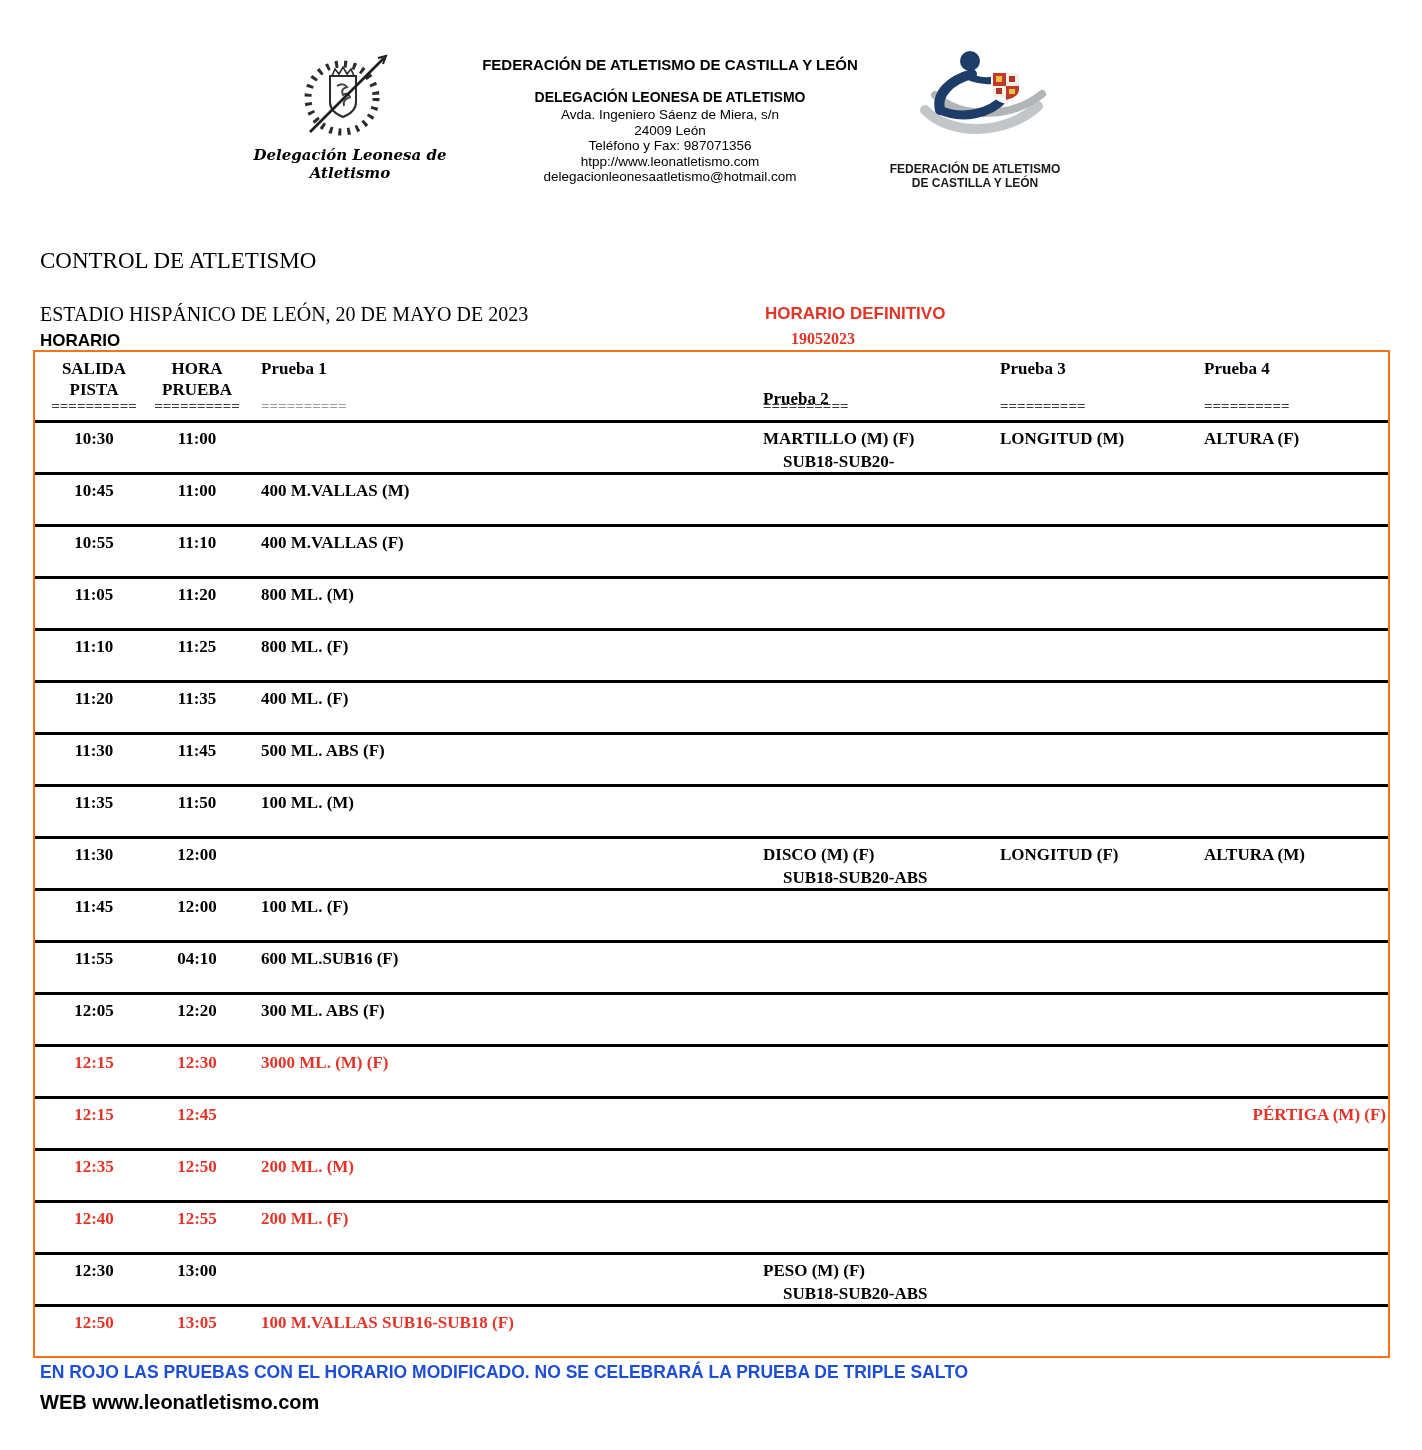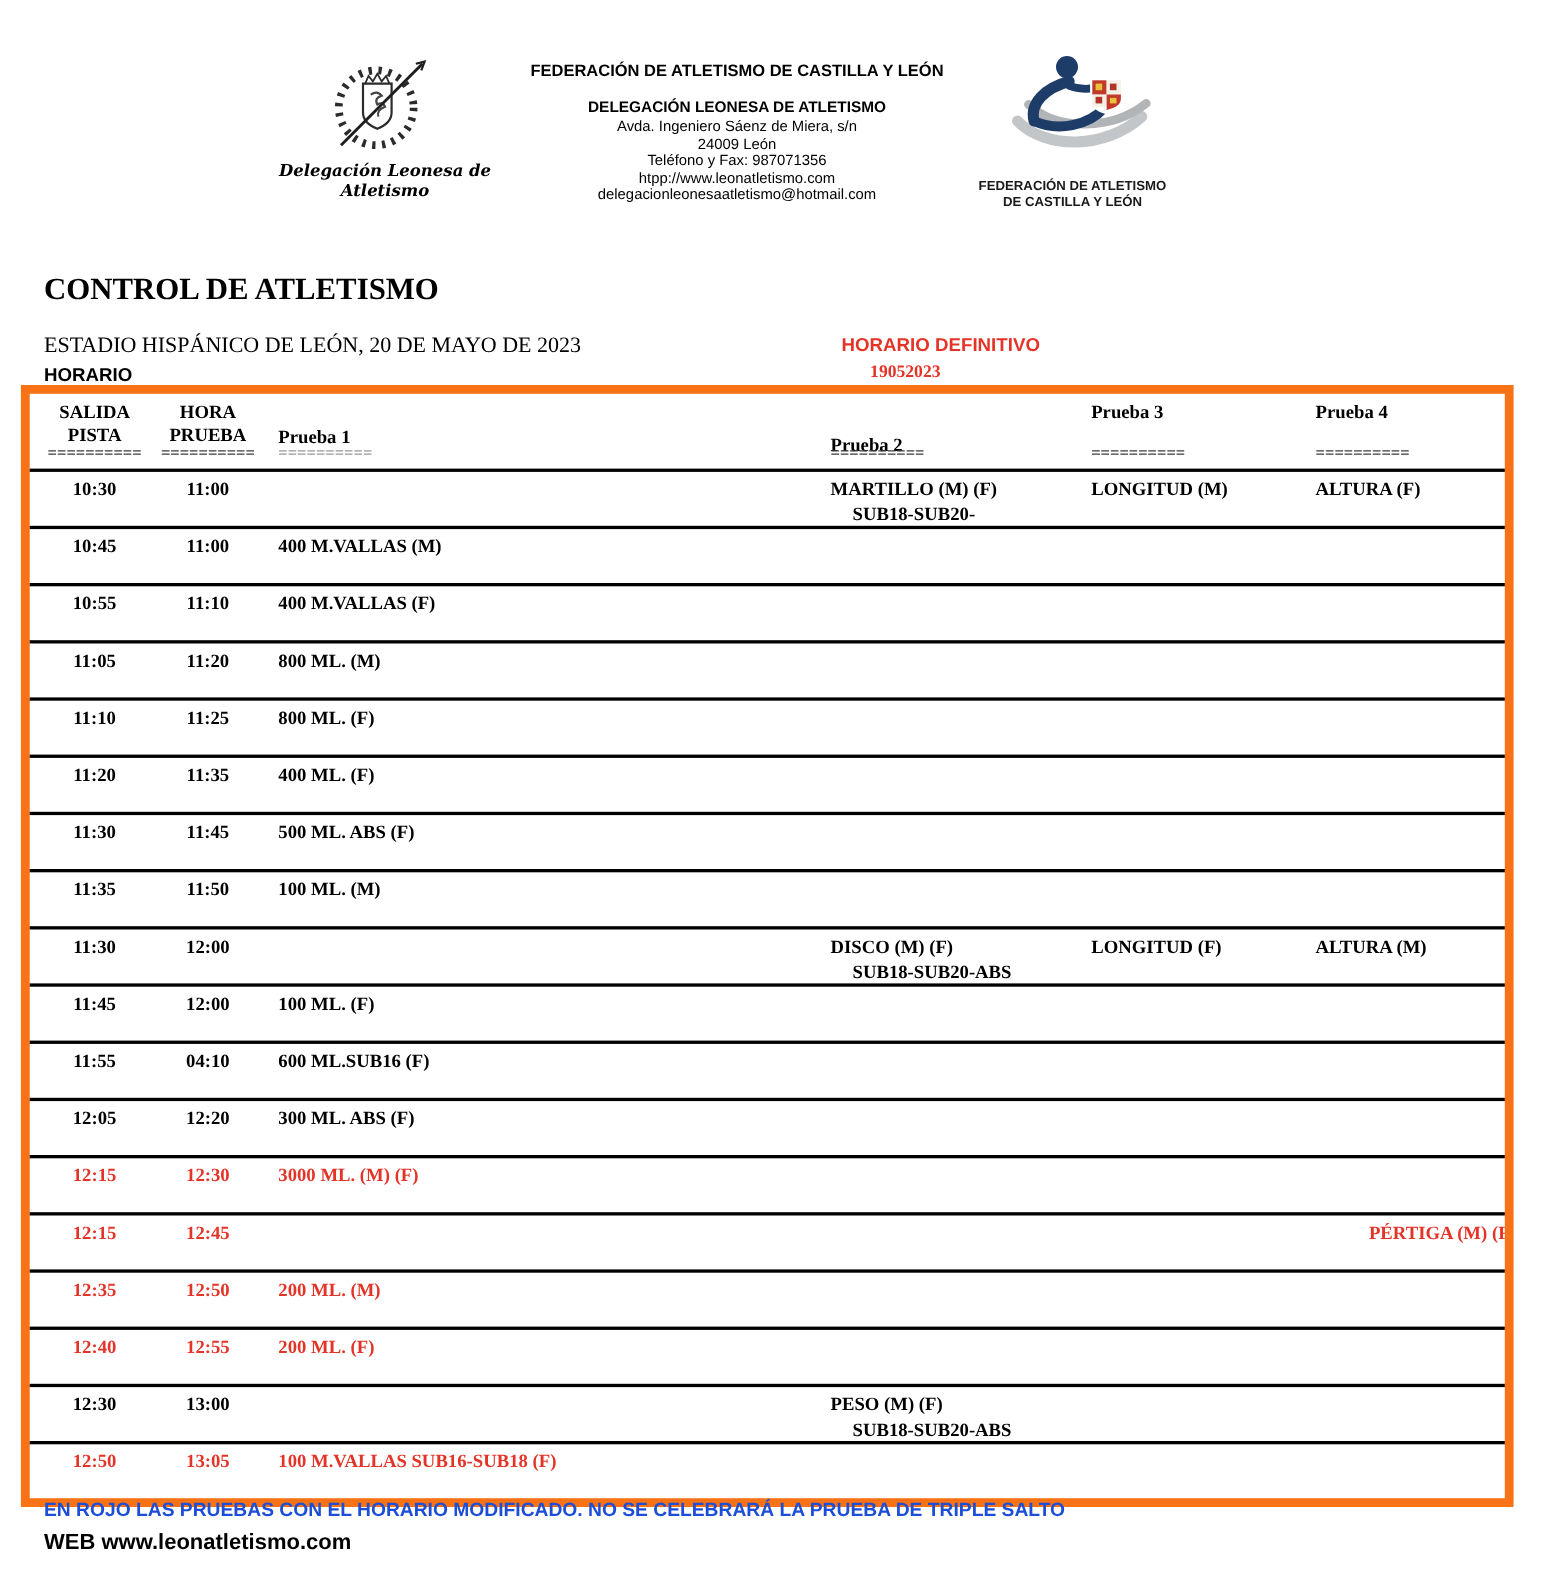--- a/index.html
+++ b/index.html
@@ -20,36 +20,36 @@
   .lh-fed   { font-weight:bold; font-size:15px; }
   .lh-del   { font-weight:bold; font-size:14px; margin-top:16px; margin-bottom:2px; }
   .lh-addr div { font-size:13.5px; line-height:15.5px; font-weight:normal; }
   .facyl-logo { position:absolute; left:900px; top:48px; }
   .facyl-caption {
     position:absolute; left:875px; top:162px; width:200px; text-align:center;
     font-family:"Liberation Sans", sans-serif; font-weight:bold; font-size:12px;
     line-height:14px; color:#1a1a1a;
   }
   
-  .doc-title   { position:absolute; left:40px;  top:248px; font-size:28px; font-weight:bold; }
+  .doc-title   { position:absolute; left:40px;  top:248px; font-size:23px; font-weight:normal; }
   .venue-line  { position:absolute; left:40px;  top:303px; font-size:20px; }
   .horario-lbl { position:absolute; left:40px;  top:331px; font-family:"Liberation Sans",sans-serif; font-weight:bold; font-size:17px; }
   .def-lbl     { position:absolute; left:765px; top:304px; font-family:"Liberation Sans",sans-serif; font-weight:bold; font-size:17px; }
   .def-date    { position:absolute; left:791px; top:330px; font-weight:bold; font-size:16px; }
   
   .sched {
-    position:absolute; left:19px; top:350px; width:1357px;
-    border:8px solid #f97316; box-sizing:border-box;
+    position:absolute; left:33px; top:350px; width:1357px;
+    border:2px solid #f97316; box-sizing:border-box;
     font-weight:bold; font-size:17px;
   }
   .t-header { position:relative; height:68px; border-bottom:3px solid #000; }
   .hc { position:absolute; top:6px; line-height:21px; }
   .hc-salida { left:0;      width:118px; text-align:center; }
   .hc-hora   { left:103px;  width:118px; text-align:center; }
-  .hc-p1 { left:226px;margin-top:23px; }
+  .hc-p1 { left:226px; }
   .hc-p2 { left:728px;margin-top:30px; }
   .hc-p3 { left:965px; }
   .hc-p4 { left:1169px; }
   .sep { position:absolute; bottom:5px; font-size:15px; color:#3c3c3c; letter-spacing:0; }
   .sep-1 { left:0;      width:118px; text-align:center; }
   .sep-2 { left:103px;  width:118px; text-align:center; }
   .sep-3 { left:226px;  color:#9c9c9c; }
   .sep-4 { left:728px; }
   .sep-5 { left:965px; }
   .sep-6 { left:1169px; }

